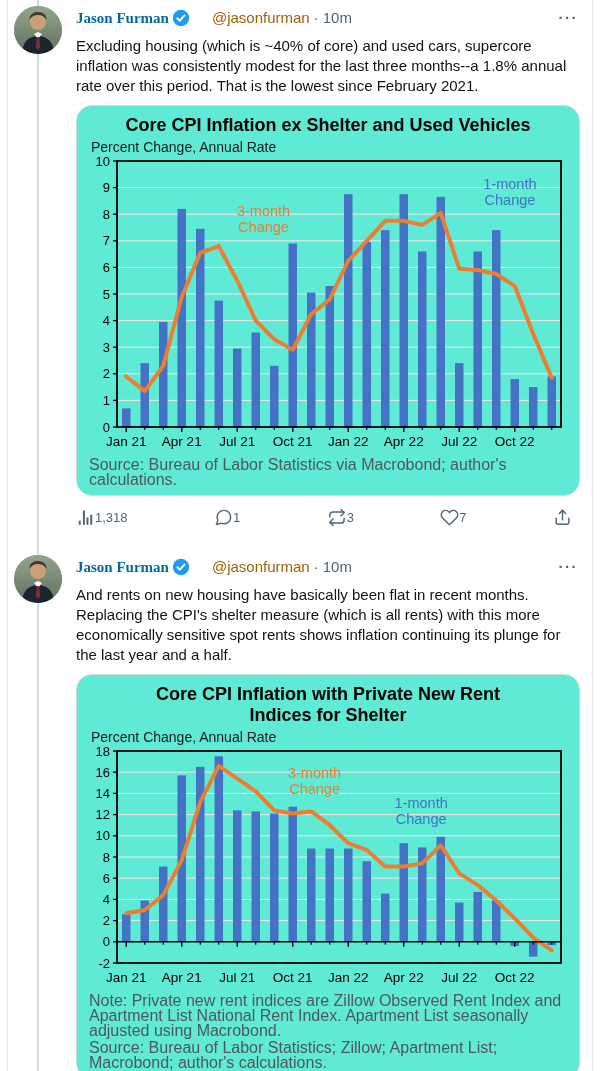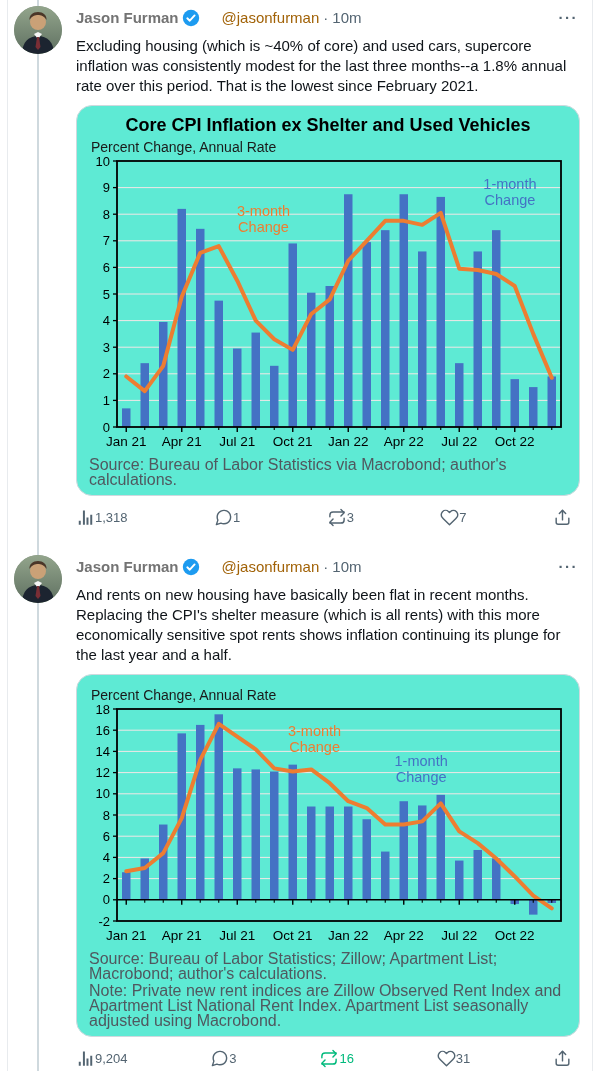--- a/index.html
+++ b/index.html
@@ -6,21 +6,21 @@
   html,body { margin:0; padding:0; background:#fff; }
   body { font-family:"Liberation Sans","DejaVu Sans",sans-serif; color:#0f1419; }
   .page { width:600px; height:1071px; margin:0 auto; padding:0 7px; overflow:hidden; }
   .col { position:relative; height:100%; border-left:1px solid #e8ebee; border-right:1px solid #e8ebee; background:#fff; }
   .thread-line { position:absolute; left:29px; top:0; bottom:0; width:2px; background:#cfd9de; z-index:0; }
   .tweet { position:relative; z-index:1; display:flex; padding:6px 8px 4px 6px; }
   .avatar-col { flex:0 0 48px; }
   .avatar { width:48px; height:48px; border-radius:50%; overflow:hidden; display:block; background:#7d8f7a; }
   .tw-content { flex:1; margin-left:14px; min-width:0; padding-right:4px; }
   .name-row { display:flex; align-items:center; font-size:15px; line-height:20px; margin-top:2px; }
-  .disp-name { font-weight:bold; color:#737373; }
+  .disp-name { font-weight:bold; color:#0369a1;font-family:Liberation Serif, serif; }
   .verified { margin-left:3px; display:inline-flex; }
   .handle { color:#a16207; margin-left:22px; white-space:nowrap; }
   .sep-dot { color:#536471; margin:0 4px; }
   .time { color:#536471; }
   .more-btn { margin-left:auto; color:#536471; font-weight:bold; font-size:15px; letter-spacing:1.5px; cursor:pointer; padding:0 2px; }
   .tweet-text { font-size:15px; line-height:20px; color:#0f1419; margin-top:8px; white-space:pre-wrap; }
   .chart-card { margin-top:9px; border:1px solid #cfd9de; border-radius:16px; background:#5eead4; padding:9px 12px 8px 12px; cursor:pointer; }
   .chart-title { font-weight:bold; font-size:18px; line-height:21px; text-align:center; color:#000; padding:0 8px; }
   .chart-subtitle { font-size:14px; color:#1a1a1a; margin:3px 0 0 2px; }
   .chart-note { font-size:16px; line-height:15px; color:#50585f; margin-top:2px; }
@@ -252,20 +252,21 @@
               </svg>
       </span>
       <span class="handle">@jasonfurman</span>
       <span class="sep-dot">·</span>
       <span class="time">10m</span>
       <span class="more-btn">···</span>
     </div>
     <div class="tweet-text">And rents on new housing have basically been flat in recent months. Replacing the CPI's shelter measure (which is all rents) with this more economically sensitive spot rents shows inflation continuing its plunge for the last year and a half.</div>
 
     <div class="chart-card">
+      <div class="chart-title" style="padding:0 40px;">Core CPI Inflation with Private New Rent Indices for Shelter</div>
       <div class="chart-subtitle">Percent Change, Annual Rate</div>
       <svg class="plot" width="480" height="242" viewBox="0 0 480 242">
               <line x1="28" x2="472" y1="175.6" y2="175.6" stroke="#f1e7e6" stroke-width="1"></line>
               <line x1="28" x2="472" y1="154.4" y2="154.4" stroke="#f1e7e6" stroke-width="1"></line>
               <line x1="28" x2="472" y1="133.2" y2="133.2" stroke="#f1e7e6" stroke-width="1"></line>
               <line x1="28" x2="472" y1="112" y2="112" stroke="#f1e7e6" stroke-width="1"></line>
               <line x1="28" x2="472" y1="90.8" y2="90.8" stroke="#f1e7e6" stroke-width="1"></line>
               <line x1="28" x2="472" y1="69.6" y2="69.6" stroke="#f1e7e6" stroke-width="1"></line>
               <line x1="28" x2="472" y1="48.400000000000006" y2="48.400000000000006" stroke="#f1e7e6" stroke-width="1"></line>
               <line x1="28" x2="472" y1="27.19999999999999" y2="27.19999999999999" stroke="#f1e7e6" stroke-width="1"></line>
@@ -348,22 +349,22 @@
               <text x="203.75" y="237" font-size="13.5" fill="#000" text-anchor="middle">Oct 21</text>
               <text x="259.25" y="237" font-size="13.5" fill="#000" text-anchor="middle">Jan 22</text>
               <text x="314.75" y="237" font-size="13.5" fill="#000" text-anchor="middle">Apr 22</text>
               <text x="370.25" y="237" font-size="13.5" fill="#000" text-anchor="middle">Jul 22</text>
               <text x="425.75" y="237" font-size="13.5" fill="#000" text-anchor="middle">Oct 22</text>
               <text x="225.58" y="32.5" font-size="14.5" fill="#ed7d31" text-anchor="middle" font-weight="500">3-month</text>
               <text x="225.58" y="48.5" font-size="14.5" fill="#ed7d31" text-anchor="middle" font-weight="500">Change</text>
               <text x="332.14000000000004" y="63.24" font-size="14.5" fill="#4472c4" text-anchor="middle" font-weight="500">1-month</text>
               <text x="332.14000000000004" y="79.24000000000001" font-size="14.5" fill="#4472c4" text-anchor="middle" font-weight="500">Change</text>
             </svg>
+      <div class="chart-note">Note: Private new rent indices are Zillow Observed Rent Index and Apartment List National Rent Index. Apartment List seasonally adjusted using Macrobond.</div>
       <div class="chart-note">Source: Bureau of Labor Statistics; Zillow; Apartment List; Macrobond; author's calculations.</div>
-      <div class="chart-note">Note: Private new rent indices are Zillow Observed Rent Index and Apartment List National Rent Index. Apartment List seasonally adjusted using Macrobond.</div>
     </div>
 
     <div class="stats-row">
       <span class="stat">
         <svg width="19" height="19" viewBox="0 0 24 24">
                 <path fill="currentColor" d="M3.5 21v-5H6v5H3.5zM8.75 21V3h2.5v18h-2.5zM13.25 21v-9h2.5v9h-2.5zM18 21V8.5h2.5V21H18z"></path>
               </svg>
         <span>9,204</span>
       </span>
       <span class="stat">

